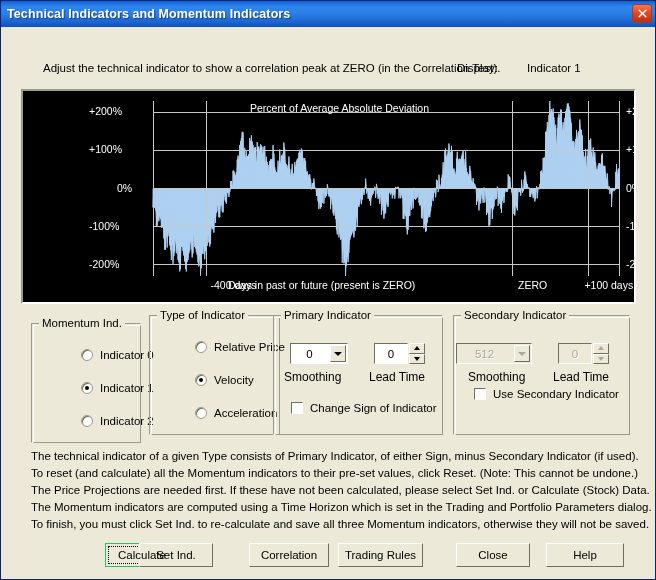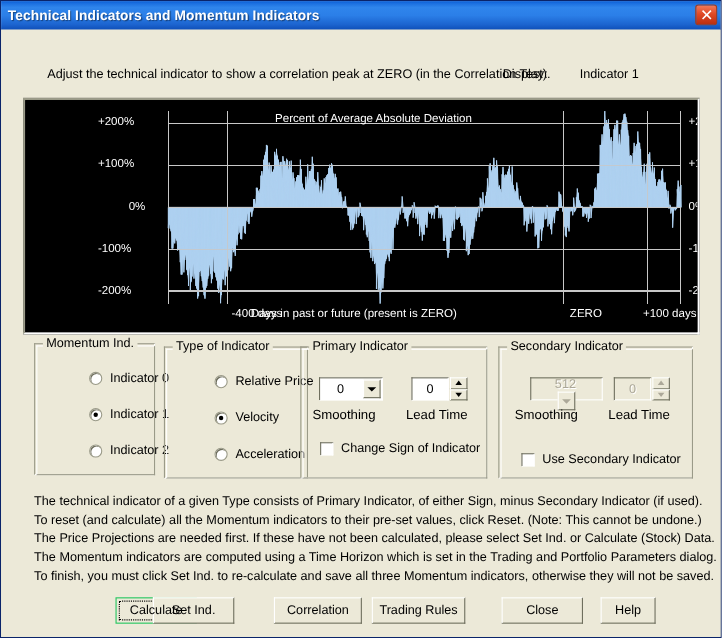--- a/index.html
+++ b/index.html
@@ -362,21 +362,21 @@
         <div class="ct" id="yr2" style="left: 603px; top: 90.5px;">0%</div>
         <div class="ct" id="yr3" style="left: 603px; top: 128.543px;">-100%</div>
         <div class="ct" id="yr4" style="left: 603px; top: 166.587px;">-200%</div>
 
         <div class="ct" id="xt0" style="left: 187.475px; top: 188px; text-align: center;">-400 days</div>
         <div class="ct" id="xt1" style="left: 495.049px; top: 188px;">ZERO</div>
         <div class="ct" id="xt2" style="left: 561.443px; top: 188px;">+100 days</div>
       </div>
     </div>
 
-    <div class="group" style="left:30px; top:285px; width:110px; height:120px;">
+    <div class="group" style="left:30px; top:296px; width:110px; height:120px;">
       <div class="group-inner"></div>
       <div class="group-title">Momentum Ind.</div>
       <div class="radio-row" style="left:14px; top:25px;">
         <span class="radio"></span>
         <span class="radio-label">Indicator 0</span>
       </div>
       <div class="radio-row" style="left:14px; top:58px;">
         <span class="radio on"></span>
         <span class="radio-label">Indicator 1</span>
       </div>
@@ -431,42 +431,42 @@
       <div class="check-row" style="left:17px; top:86px;">
         <span class="checkbox"></span>
         <span class="check-label">Change Sign of Indicator</span>
       </div>
     </div>
 
     <div class="group" style="left:452px; top:288px; width:177px; height:120px;">
       <div class="group-inner"></div>
       <div class="group-title">Secondary Indicator</div>
 
-      <div class="combo dis" style="left:28px; top:27px; width:66px;flex-direction:column;">
+      <div class="combo dis" style="left:2px; top:27px; width:76px;">
         <span class="combo-val">512</span>
         <span class="combo-arrow">
             <i></i>
           </span>
       </div>
       <div class="field-caption" style="left:14px; top:54px;">Smoothing</div>
 
       <div class="spinbox dis" style="left:104px; top:27px; width:34px;">
         <span class="spin-val">0</span>
       </div>
       <div class="spinner dis" style="left:139px; top:27px;">
         <div class="spin-btn up">
             <i></i>
           </div>
         <div class="spin-btn down">
             <i></i>
           </div>
       </div>
       <div class="field-caption" style="left:99px; top:54px;">Lead Time</div>
 
-      <div class="check-row" style="left:20px; top:96px;">
+      <div class="check-row" style="left:20px; top:72px;">
         <span class="checkbox"></span>
         <span class="check-label dis">Use Secondary Indicator</span>
       </div>
     </div>
 
     <div class="help" style="top:423px;">The technical indicator of a given Type consists of Primary Indicator, of either Sign, minus Secondary Indicator (if used).</div>
     <div class="help" style="top:440px;">To reset (and calculate) all the Momentum indicators to their pre-set values, click Reset.  (Note: This cannot be undone.)</div>
     <div class="help" style="top:457px;">The Price Projections are needed first. If these have not been calculated, please select Set Ind. or Calculate (Stock) Data.</div>
     <div class="help" style="top:474px;">The Momentum indicators are computed using a Time Horizon which is set in the Trading and Portfolio Parameters dialog.</div>
     <div class="help" style="top:491px;">To finish, you must click Set Ind. to re-calculate and save all three Momentum indicators, otherwise they will not be saved.</div>
@@ -481,18 +481,18 @@
     </div>
     <div class="btn" style="left:248px; top:516px; width:80px;">
       <span class="btn-label">Correlation</span>
     </div>
     <div class="btn" style="left:337px; top:516px; width:85px;">
       <span class="btn-label">Trading Rules</span>
     </div>
     <div class="btn" style="left:455px; top:516px; width:74px;">
       <span class="btn-label">Close</span>
     </div>
-    <div class="btn" style="left:545px; top:516px; width:50px;">
+    <div class="btn" style="left:545px; top:516px; width:78px;">
       <span class="btn-label">Help</span>
     </div>
 
   </div>
 </div>
 
 </body></html>

